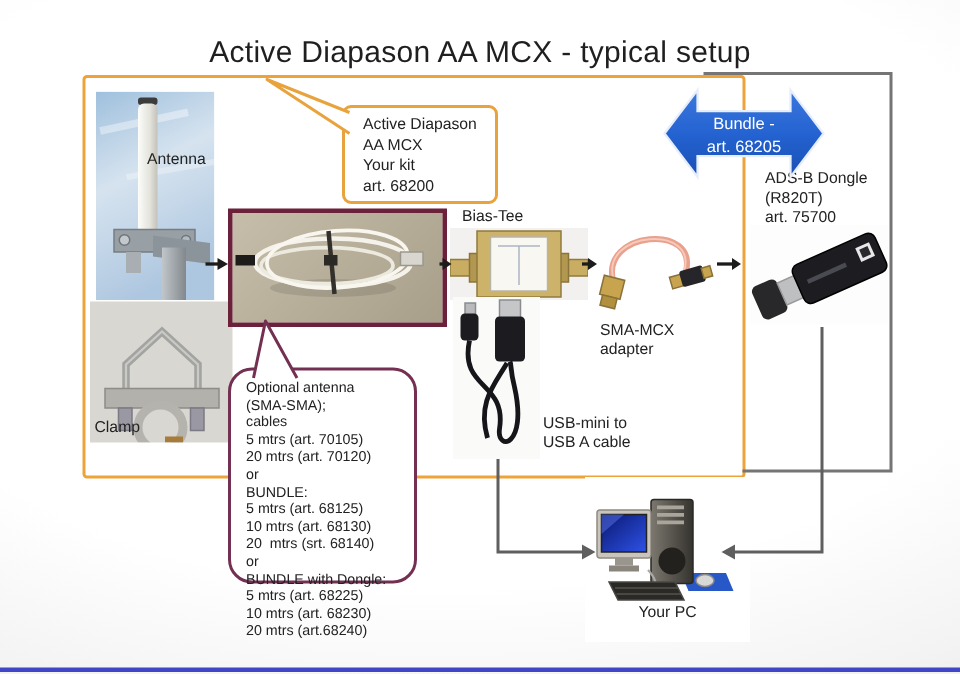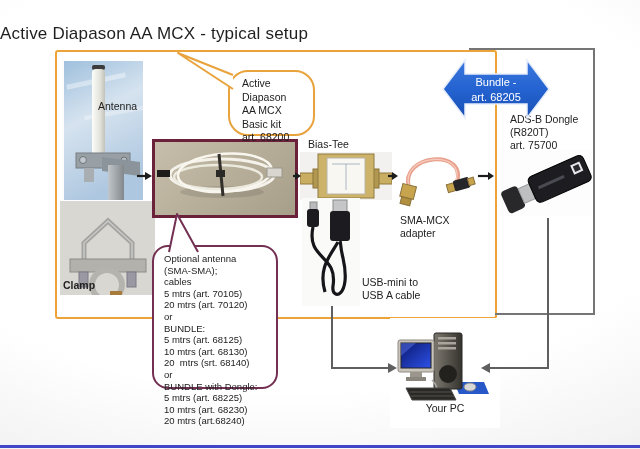--- a/index.html
+++ b/index.html
@@ -4,51 +4,51 @@
 <style>
   html,body{margin:0;padding:0;}
   .stage{
     position:relative;width:640px;height:449px;overflow:hidden;
     font-family:"Liberation Sans",sans-serif;color:#222;
     background:#e9e9e9;
     background-image:radial-gradient(120% 95% at 46% 38%, #ffffff 52%, #f3f3f3 75%, #e2e2e2 100%);
   }
   .abs{position:absolute;}
   .title{
-    top:24px;left:0;width:640px;
-    font-size:17px;letter-spacing:.2px;color:#1f1f1f;
+    top:24px;left:0;width:640px;text-align:center;
+    font-size:20px;letter-spacing:.2px;color:#1f1f1f;
   }
   .kit-box{
     left:55px;top:50px;width:438px;height:265px;
     border:2px solid #EDA338;border-radius:3px;background:transparent;
   }
   
   .photo{overflow:hidden;}
   .antenna-photo{left:64px;top:61px;width:79px;height:139px;}
   .clamp-photo{left:60px;top:201px;width:95px;height:94px;background:#d9d7d1;}
   .cable-photo{left:152px;top:139px;width:140px;height:73px;border:3px solid #6B2139;
     background:linear-gradient(135deg,#c6beaa,#a89f8a);}
   .biastee-photo{left:300px;top:152px;width:92px;height:48px;background:#f2f1ef;}
   .usb-photo{left:302px;top:198px;width:58px;height:108px;background:#fafaf8;}
   .dongle-photo{left:500px;top:150px;width:92px;height:66px;background:#fdfdfd;}
   .pc-photo{left:390px;top:318px;width:110px;height:110px;background:#ffffff;}
   
   .lbl{font-size:10.5px;line-height:13px;color:#222;}
   .antenna-lbl{left:34px;top:39px;}
-  .clamp-lbl{left:3px;bottom:3px;font-weight:bold;}
+  .clamp-lbl{left:3px;bottom:3px;}
   .biastee-lbl{left:308px;top:138px;}
   .smamcx-lbl{left:400px;top:214px;}
   .usb-lbl{left:362px;top:276px;}
   .dongle-lbl{left:510px;top:113px;}
   .pc-lbl{left:390px;top:402px;width:110px;text-align:center;}
   
   .callout{background:#fff;box-sizing:border-box;}
   .kit-callout{
-    left:228px;top:70px;width:87px;height:66px;
-    border:2px solid #E8A33D;border-radius:20px;
+    left:228px;top:70px;width:104px;height:66px;
+    border:2px solid #E8A33D;border-radius:6px;
     padding:5px 4px 0 12px;font-size:10.5px;line-height:13.5px;
   }
   .cables-callout{
     left:152px;top:245px;width:126px;height:144px;
     border:2px solid #733052;border-radius:16px;
     padding:6px 4px 0 10px;font-size:9.5px;line-height:11.6px;
   }
   .cables-callout div{white-space:pre;}
   .overlay{left:0;top:0;pointer-events:none;}
   .bottom-line{left:0;top:445px;width:640px;height:3px;background:#4146C8;}
@@ -213,21 +213,21 @@
       <polygon points="16,70 60,70 66,82 22,82" fill="#2b2926" stroke="#4a4845"></polygon>
       <line x1="20" y1="74" x2="62" y2="74" stroke="#55534e" stroke-width="1"></line>
       <line x1="21" y1="78" x2="64" y2="78" stroke="#55534e" stroke-width="1"></line>
     </svg>
   </div>
   <div class="abs lbl pc-lbl">Your PC</div>
 
   <div class="abs callout kit-callout">
     <div>Active Diapason</div>
     <div>AA MCX</div>
-    <div>Basic kit</div>
+    <div>Your kit</div>
     <div>art. 68200</div>
   </div>
 
   <div class="abs callout cables-callout">
     <div>Optional antenna</div>
     <div>(SMA-SMA);</div>
     <div>cables</div>
     <div>5 mtrs (art. 70105)</div>
     <div>20 mtrs (art. 70120)</div>
     <div>or</div>

